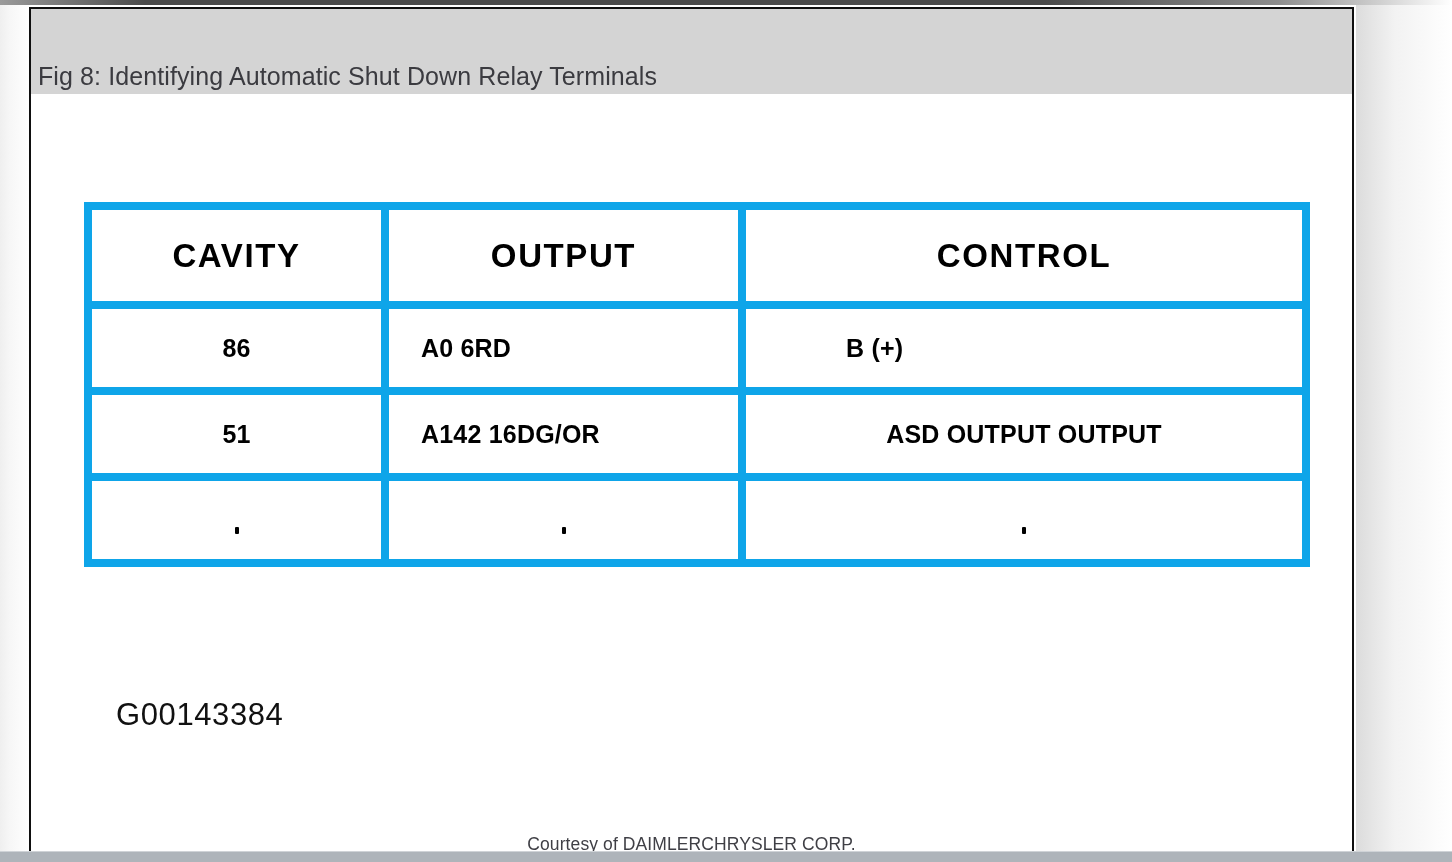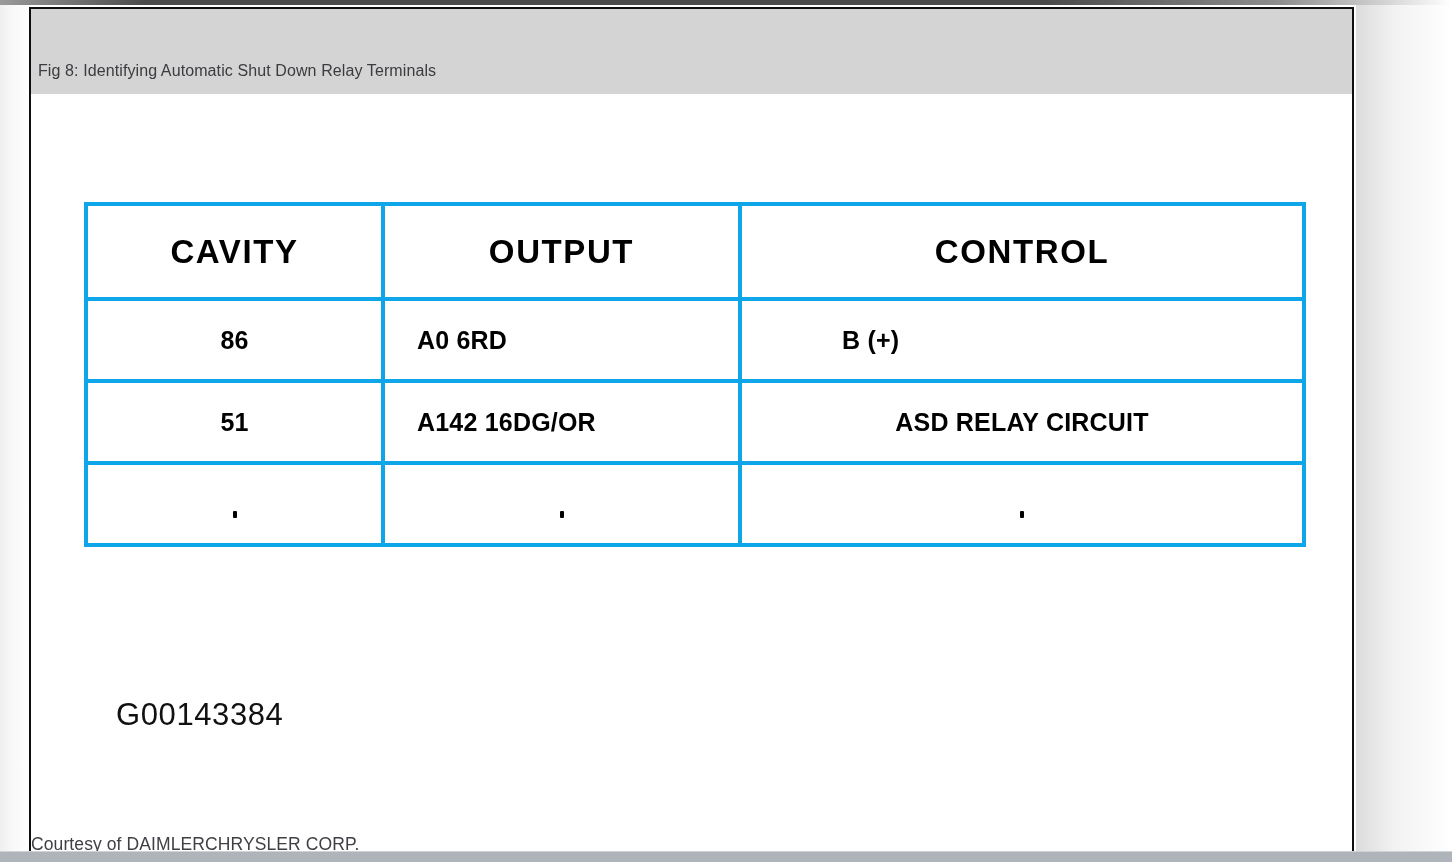--- a/index.html
+++ b/index.html
@@ -70,21 +70,21 @@
     left: 0; top: 0;
     width: 100%;
     height: 85px;
     background: #d4d4d4;
     box-sizing: border-box;
   }
   .fig-caption-text {
     position: absolute;
     left: 7px;
     top: 53px;
-    font-size: 16px;
+    font-size: 25px;
     color: #3b3b40;
     letter-spacing: 0.1px;
     white-space: nowrap;
   }
 
   
   .figure-area {
     position: absolute;
     left: 0;
     top: 85px;
@@ -95,21 +95,21 @@
   .relay-table {
     position: absolute;
     left: 53px;
     top: 108px;
     width: 1218px;
     border-collapse: collapse;
     table-layout: fixed;
     background: #ffffff;
   }
   .relay-table td, .relay-table th {
-    border: 4px solid #0ea5e9;
+    border: 8px solid #0ea5e9;
     padding: 0;
     background: #ffffff;
     font-family: "Liberation Sans", sans-serif;
     font-weight: bold;
     color: #000000;
   }
   .relay-table .col-cavity  { width: 297px; }
   .relay-table .col-circuit { width: 357px; }
   .relay-table .col-func    { width: 564px; }
 
@@ -162,20 +162,21 @@
     letter-spacing: 0.6px;
     font-family: "Liberation Sans", sans-serif;
     margin-left: 33px;
   }
 
   .courtesy-line {
     position: absolute;
     left: 0;
     top: 740px;
     width: 100%;
+    text-align: center;
     font-size: 17.5px;
     color: #3f3f45;
     letter-spacing: 0.1px;
   }
 </style>
 </head>
 <body>
 
 <div class="top-chrome-strip"></div>
 <div class="gutter-left"></div>
@@ -204,21 +205,21 @@
       </thead>
       <tbody>
         <tr class="data-row">
           <td class="cell-cavity">86</td>
           <td class="cell-circuit">A0 6RD</td>
           <td class="cell-func func-left">B (+)</td>
         </tr>
         <tr class="data-row">
           <td class="cell-cavity">51</td>
           <td class="cell-circuit">A142 16DG/OR</td>
-          <td class="cell-func">ASD RELAY CIRCUIT</td>
+          <td class="cell-func">ASD OUTPUT OUTPUT</td>
         </tr>
         <tr class="speck-row">
           <td class="speck-cavity">
             <span class="speck"></span>
           </td>
           <td class="speck-circuit">
             <span class="speck"></span>
           </td>
           <td class="speck-func">
             <span class="speck"></span>

